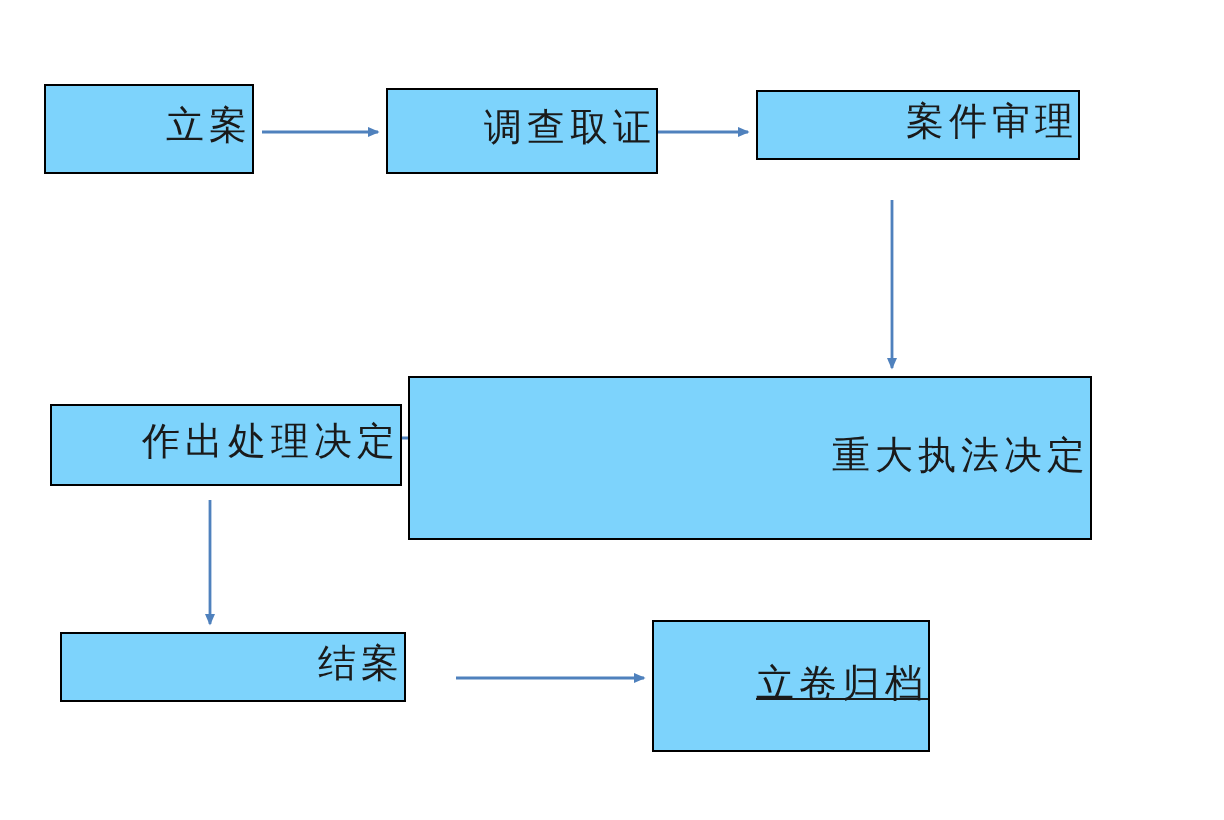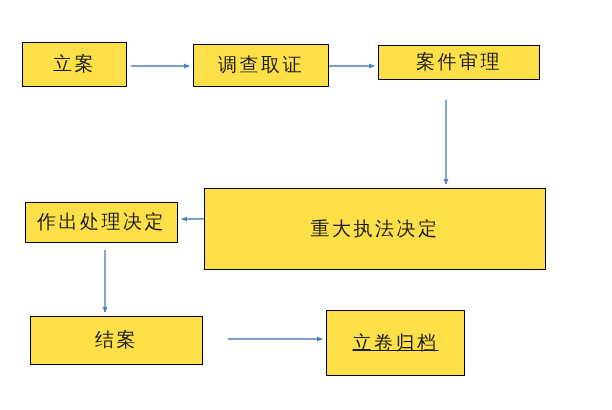--- a/index.html
+++ b/index.html
@@ -14,24 +14,24 @@
     position: relative;
     width: 612px;
     height: 410px;
     background: #ffffff;
     overflow: hidden;
   }
   .node {
     position: absolute;
     box-sizing: border-box;
     border: 1.6px solid #000000;
-    background: #fde047;
+    background: #7dd3fc;
     display: flex;
     flex-direction: column;
-    align-items: center;
+    align-items: flex-end;
     justify-content: center;
     color: #1a1a1a;
     font-size: 19px;
     letter-spacing: 2.5px;
     line-height: 1.5;
     font-family: "Liberation Serif", "DejaVu Serif", serif;
     text-align: center;
     white-space: nowrap;
   }
   .node .line2 {
@@ -69,23 +69,23 @@
       </div>
       <div class="node" style="left: 193px; top: 44px; width: 136px; height: 43px; border-color: rgb(0, 0, 0); color: rgb(26, 26, 26);">
         <span class="line1">调查取证</span>
       </div>
       <div class="node" style="left: 378px; top: 45px; width: 162px; height: 35px; border-color: rgb(0, 0, 0); color: rgb(26, 26, 26);">
         <span class="line1">案件审理</span>
       </div>
       <div class="node" style="left: 204px; top: 188px; width: 342px; height: 82px; border-color: rgb(0, 0, 0); color: rgb(26, 26, 26);">
         <span class="line1">重大执法决定</span>
       </div>
-      <div class="node" style="left: 25px; top: 202px; width: 153px; height: 41px; border-color: rgb(0, 0, 0); color: rgb(26, 26, 26);">
+      <div class="node" style="left: 25px; top: 202px; width: 176px; height: 41px; border-color: rgb(0, 0, 0); color: rgb(26, 26, 26);">
         <span class="line1">作出处理决定</span>
       </div>
-      <div class="node" style="left: 30px; top: 316px; width: 173px; height: 49px; border-color: rgb(0, 0, 0); color: rgb(26, 26, 26);">
+      <div class="node" style="left: 30px; top: 316px; width: 173px; height: 35px; border-color: rgb(0, 0, 0); color: rgb(26, 26, 26);">
         <span class="line1">结案</span>
       </div>
       <div class="node" style="left: 326px; top: 310px; width: 139px; height: 66px; border-color: rgb(0, 0, 0); color: rgb(26, 26, 26); text-decoration: underline;">
         <span class="line1">立卷归档</span>
       </div>
     </div>
 </div>
 
 </body></html>

